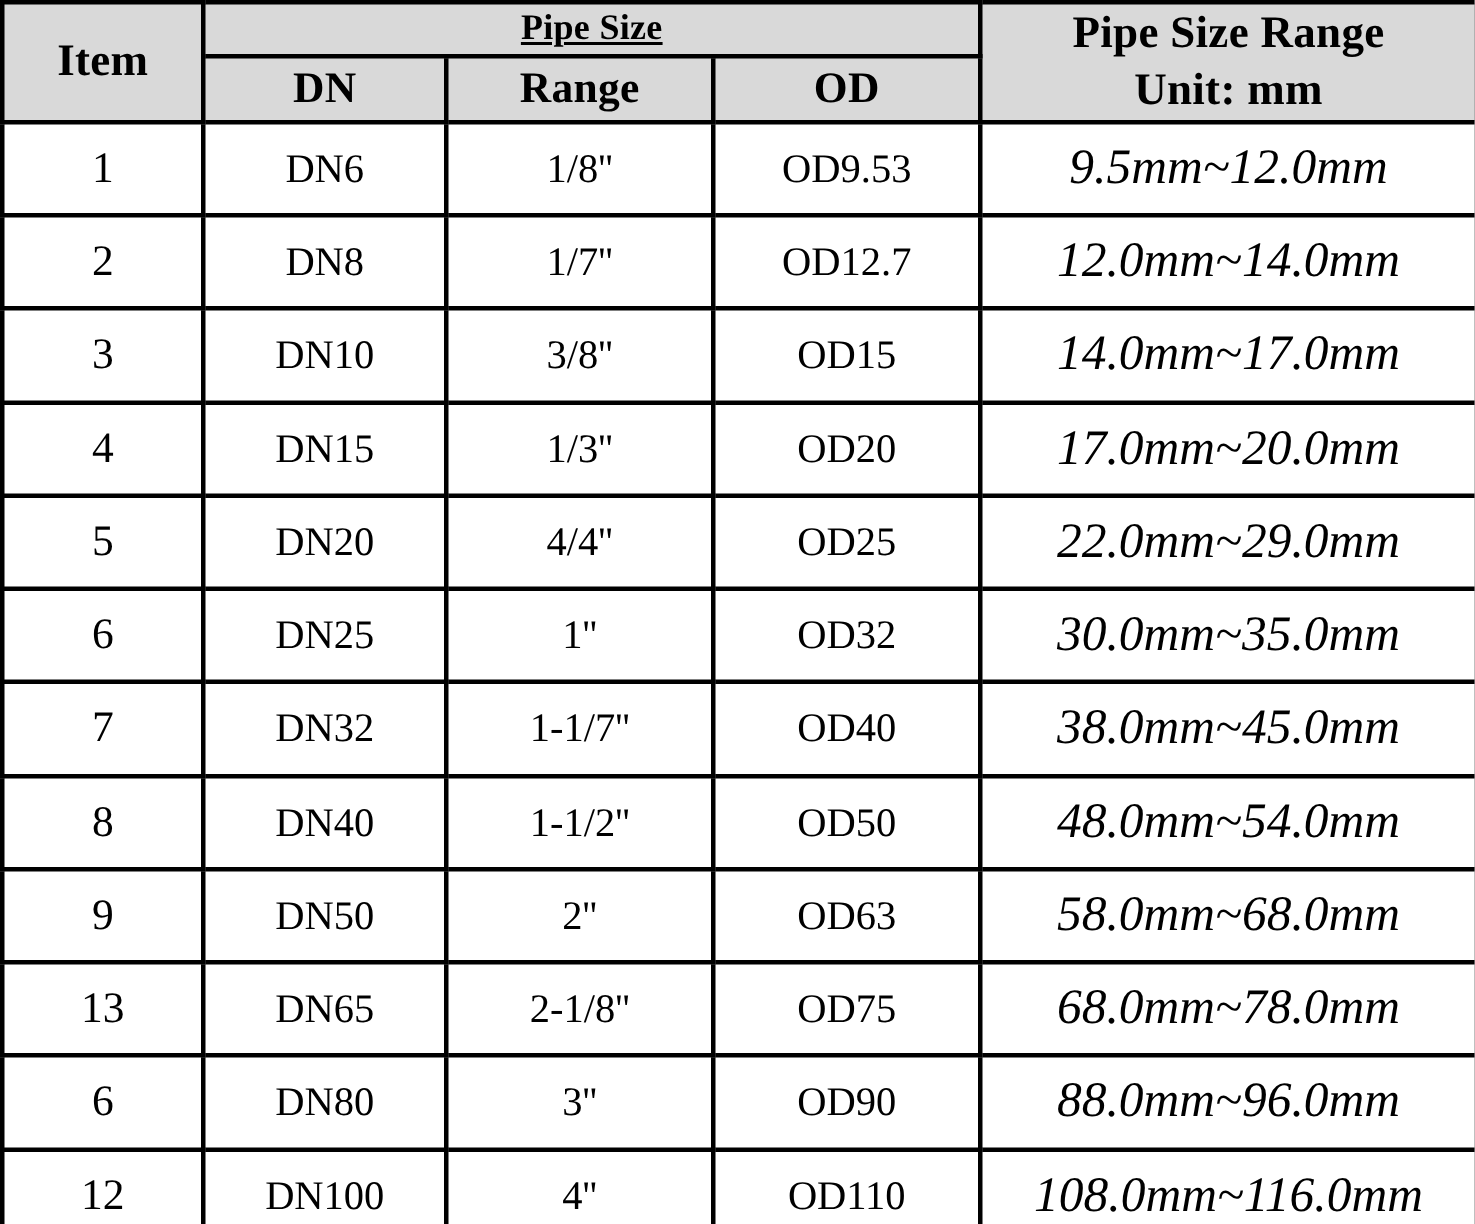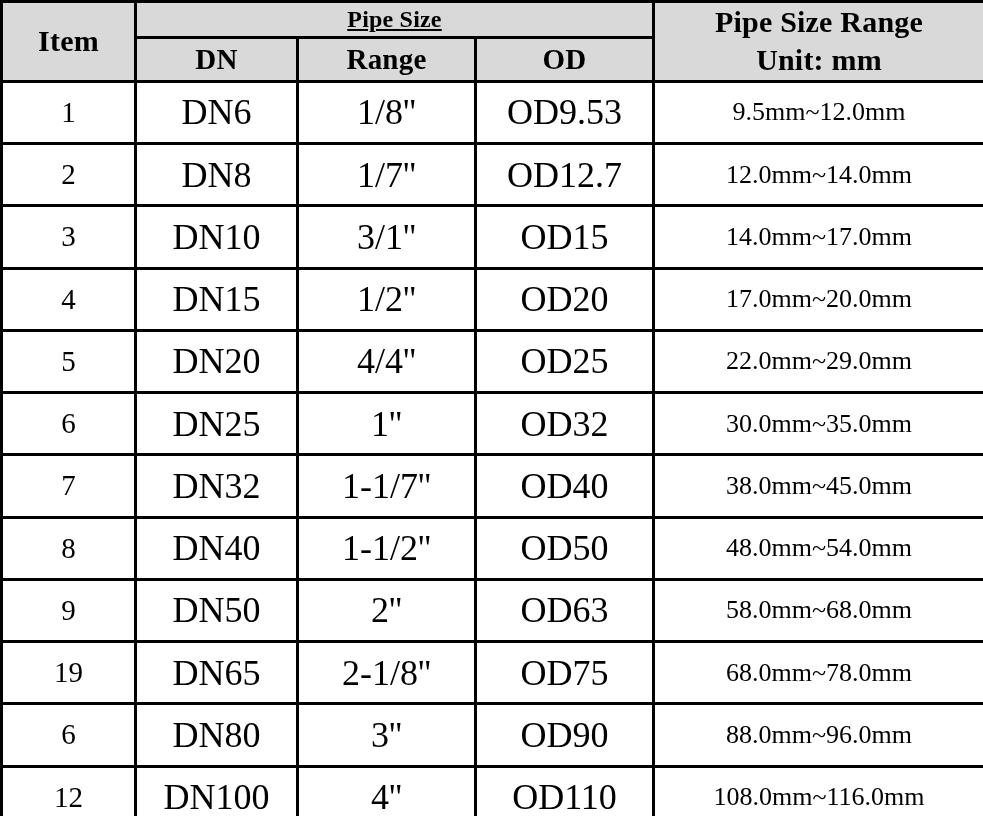--- a/index.html
+++ b/index.html
@@ -54,25 +54,25 @@
     font-family: Liberation Serif, serif;
   }
   thead th.range-head {
     font-size: 30px;
     line-height: 1.28;
   }
   thead th.item-head {
     font-size: 30px;
   }
   tbody td {
-    font-size: 36px;
+    font-size: 27px;
     height: 58px;
   }
   tbody td.item-cell { font-size: 29px; }
-  tbody td.range-cell { font-size: 26px; }
+  tbody td.range-cell { font-size: 33px; font-style: italic; }
   .range-head-line1 { display: block; }
   .range-head-line2 { display: block; }
 </style>
 </head>
 <body>
 
 <div class="table-wrap">
   <table class="pipe-table">
     <colgroup>
       <col class="c-item">
@@ -107,28 +107,28 @@
       <tr>
         <td class="item-cell">2</td>
         <td>DN8</td>
         <td>1/7''</td>
         <td>OD12.7</td>
         <td class="range-cell">12.0mm~14.0mm</td>
       </tr>
       <tr>
         <td class="item-cell">3</td>
         <td>DN10</td>
-        <td>3/1''</td>
+        <td>3/8''</td>
         <td>OD15</td>
         <td class="range-cell">14.0mm~17.0mm</td>
       </tr>
       <tr>
         <td class="item-cell">4</td>
         <td>DN15</td>
-        <td>1/2''</td>
+        <td>1/3''</td>
         <td>OD20</td>
         <td class="range-cell">17.0mm~20.0mm</td>
       </tr>
       <tr>
         <td class="item-cell">5</td>
         <td>DN20</td>
         <td>4/4''</td>
         <td>OD25</td>
         <td class="range-cell">22.0mm~29.0mm</td>
       </tr>
@@ -154,21 +154,21 @@
         <td class="range-cell">48.0mm~54.0mm</td>
       </tr>
       <tr>
         <td class="item-cell">9</td>
         <td>DN50</td>
         <td>2''</td>
         <td>OD63</td>
         <td class="range-cell">58.0mm~68.0mm</td>
       </tr>
       <tr>
-        <td class="item-cell">19</td>
+        <td class="item-cell">13</td>
         <td>DN65</td>
         <td>2-1/8''</td>
         <td>OD75</td>
         <td class="range-cell">68.0mm~78.0mm</td>
       </tr>
       <tr>
         <td class="item-cell">6</td>
         <td>DN80</td>
         <td>3''</td>
         <td>OD90</td>

